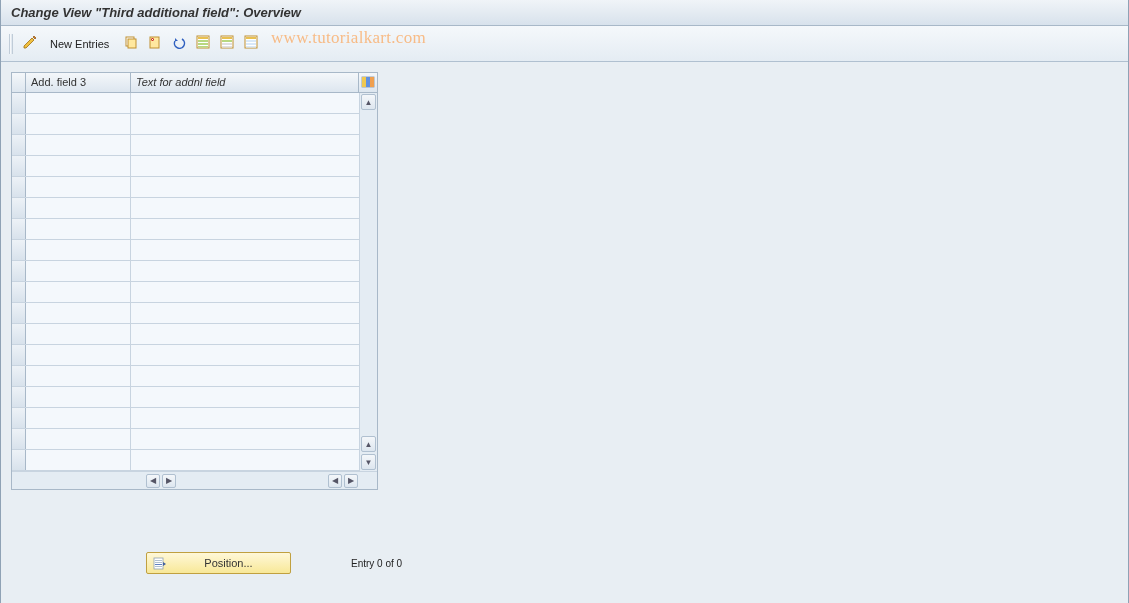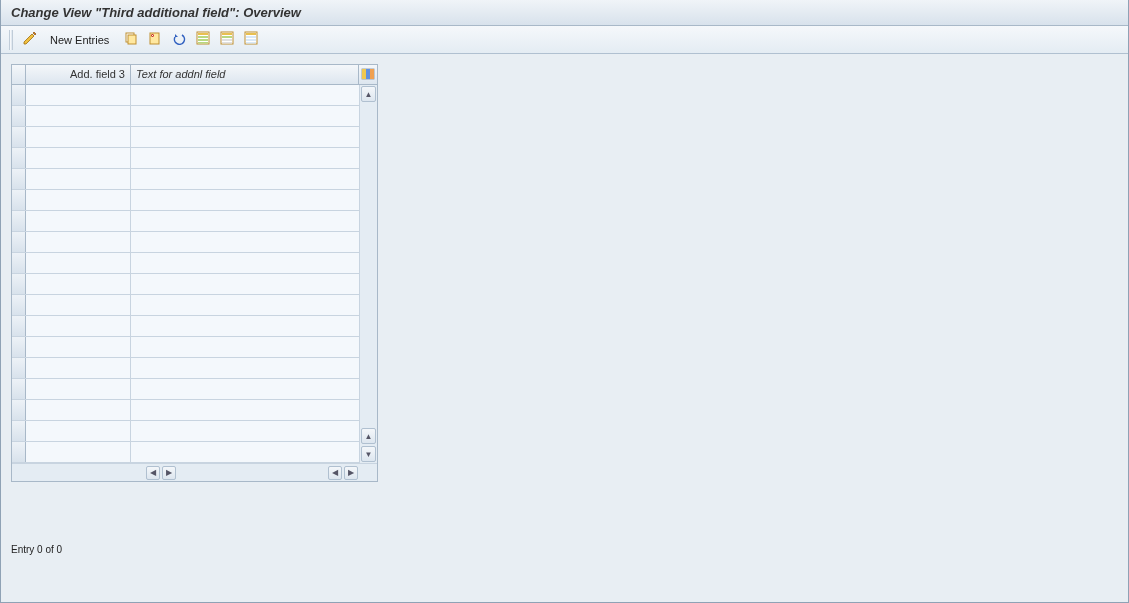--- a/index.html
+++ b/index.html
@@ -27,21 +27,21 @@
     .title-bar-text {
       font-weight: bold;
       font-style: italic;
       font-size: 13px;
       color: #333;
     }
     .toolbar {
       background: linear-gradient(to bottom, #f5f8fb 0%, #e4ecf3 100%);
       border-bottom: 1px solid #b0c0d0;
       padding: 3px 8px;
-      height: 28px;
+      height: 36px;
       display: flex;
       align-items: center;
       gap: 2px;
       position: relative;
     }
     .toolbar-sep-left {
       width:4px;
       height:20px;
       border-left:1px solid #c0ccd8;
       border-right:1px solid #c0ccd8;
@@ -103,21 +103,21 @@
     }
     .col-header {
       padding: 3px 5px;
       border-right: 1px solid #a8b8c8;
       font-size: 11px;
       color: #333;
       background: linear-gradient(to bottom, #f4f7fa 0%, #dde6ef 100%);
       overflow: hidden;
       white-space: nowrap;
     }
-    .col-1 { width: 105px; flex-shrink:0;text-align:right; }
+    .col-1 { width: 105px; flex-shrink:0; }
     .col-2 { flex: 1; font-style: italic; }
     .table-settings-btn {
       width: 18px;
       background: linear-gradient(to bottom, #f4f7fa 0%, #dde6ef 100%);
       display: flex;
       align-items: center;
       justify-content: center;
       cursor: pointer;
       flex-shrink: 0;
     }
@@ -313,20 +313,21 @@
       <svg width="14" height="14" viewBox="0 0 14 14">
         <rect x="1" y="1" width="12" height="12" fill="#fff" stroke="#c09030"></rect>
         <rect x="2" y="2" width="10" height="2" fill="#e8c050"></rect>
         <rect x="2" y="5" width="10" height="2" fill="#d8e8f8"></rect>
         <rect x="2" y="8" width="10" height="2" fill="#d8e8f8"></rect>
         <rect x="2" y="11" width="10" height="1.5" fill="#d8e8f8"></rect>
       </svg>
     </span>
   </button>
 
+  <span class="watermark">www.tutorialkart.com</span>
 </div>
 
 <div class="content-area">
 
   <div class="table-wrapper">
     <div class="table-header-row">
       <div class="row-selector-header"></div>
       <div class="col-header col-1">Add. field 3</div>
       <div class="col-header col-2">Text for addnl field</div>
       <div class="table-settings-btn">
@@ -447,17 +448,30 @@
       <div class="hscroll-arrow">◀</div>
       <div class="hscroll-arrow">▶</div>
       <div class="hscroll-track"></div>
       <div class="hscroll-arrow">◀</div>
       <div class="hscroll-arrow">▶</div>
       <div style="width:18px"></div>
     </div>
   </div>
 
   <div class="footer-row">
+    <button class="position-btn">
+      <span class="position-btn-icon">
+        <svg width="14" height="14" viewBox="0 0 14 14">
+          <rect x="1" y="2" width="9" height="11" fill="#fff" stroke="#90a0b0" stroke-width="0.8"></rect>
+          <rect x="2" y="4" width="7" height="1" fill="#b0c0d0"></rect>
+          <rect x="2" y="6" width="7" height="1" fill="#b0c0d0"></rect>
+          <rect x="2" y="8" width="7" height="1" fill="#6080c0"></rect>
+          <rect x="2" y="10" width="7" height="1" fill="#b0c0d0"></rect>
+          <path d="M10 6 L13 8 L10 10 Z" fill="#4060a0"></path>
+        </svg>
+      </span>
+      <span class="position-btn-label">Position...</span>
+    </button>
     <span class="entry-text">Entry 0 of 0</span>
   </div>
 
 </div>
 </div>
 
 </body></html>

